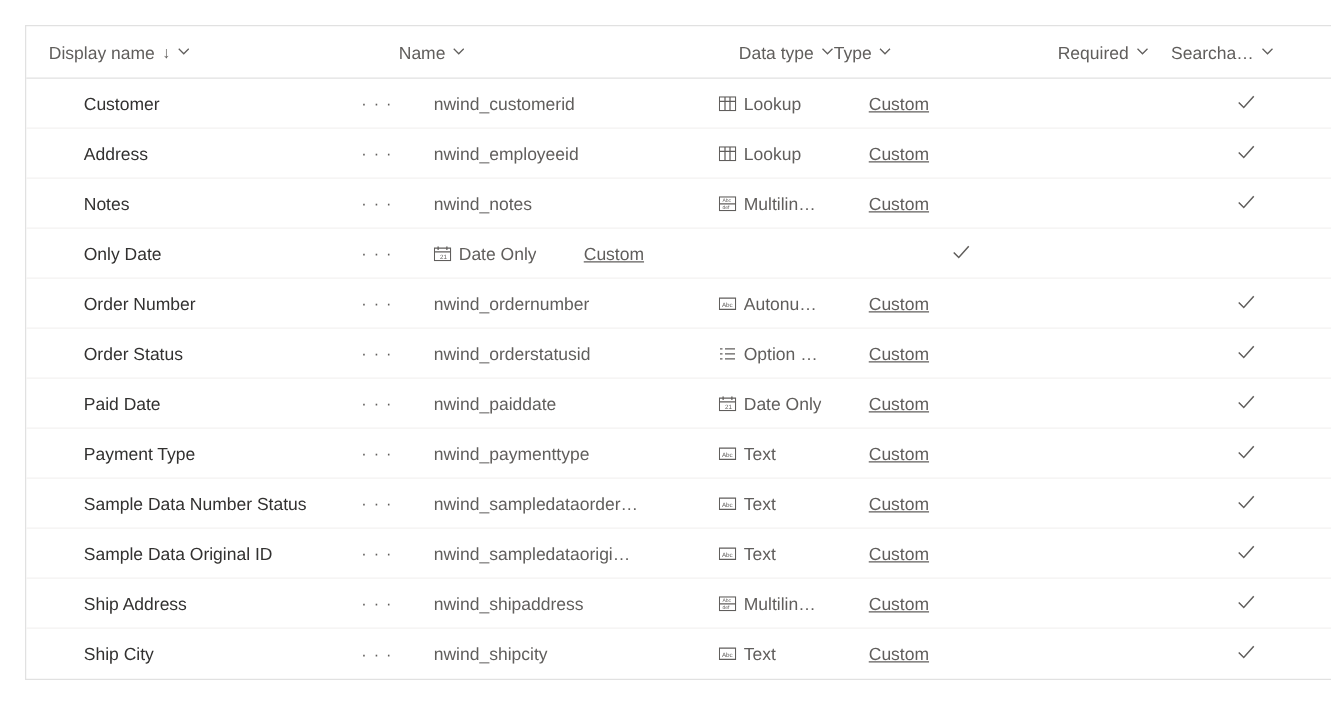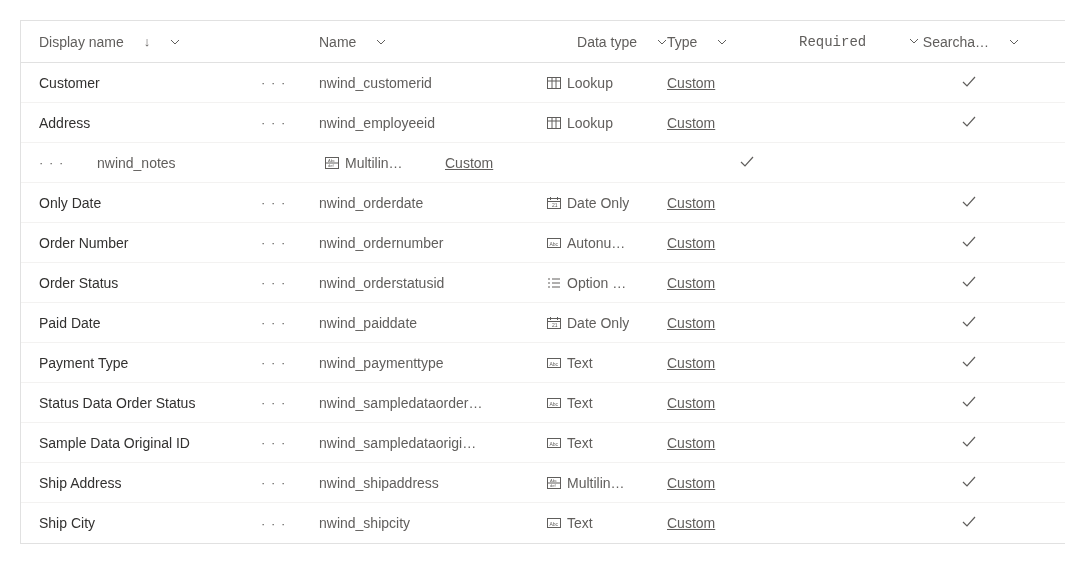--- a/index.html
+++ b/index.html
@@ -1,42 +1,42 @@
 <!DOCTYPE html>
 <html><head>
 <meta charset="utf-8">
 <style>
 * { box-sizing: border-box; margin: 0; padding: 0; }
 body { font-family: "Segoe UI", Arial, sans-serif; font-size: 14px; color: #323130; background: #fff; padding: 20px; }
 .table-container { border: 1px solid #e1e1e1; width: 1065px; }
 .header-row { display: flex; align-items: center; height: 42px; border-bottom: 1px solid #e1e1e1; padding: 0 18px; color: #605e5c; }
 .data-row { display: flex; align-items: center; height: 40px; border-bottom: 1px solid #f3f2f1; padding: 0 18px; }
 .data-row:last-child { border-bottom: none; }
-.col-display { width: 222px; display: flex; align-items: flex-start; }
+.col-display { width: 222px; display: flex; align-items: flex-start; margin-left: 28px; }
 .col-more { width: 58px; display: flex; align-items: center; justify-content: flex-start; color: #605e5c; }
 .col-name { width: 228px; color: #605e5c; white-space: nowrap; overflow: hidden; text-overflow: ellipsis; }
 .col-datatype { width: 120px; display: flex; align-items: center; gap: 6px; color: #605e5c; white-space: nowrap; overflow: hidden; }
 .col-datatype-text { white-space: nowrap; overflow: hidden; text-overflow: ellipsis; text-align: right; }
 .col-type { width: 132px; color: #605e5c; text-decoration: underline; }
 .col-required { width: 120px; color: #605e5c; }
 .col-searchable { width: 100px; display: flex; align-items: center; justify-content: center; color: #605e5c; }
-.header-cell { display: flex; align-items: center; gap: 20px; cursor: pointer; }
+.header-cell { display: flex; align-items: center; gap: 6px; cursor: pointer; }
 .header-label { white-space: nowrap; overflow: hidden; text-overflow: ellipsis; }
 .sort-arrow { font-size: 13px; }
 .chevron { font-size: 10px; color: #605e5c; }
 .more-dots { letter-spacing: 1px; cursor: pointer; font-size:13px; }
 .dt-icon { width: 14px; height: 12px; flex-shrink: 0; display: inline-flex; align-items: center; justify-content: center; }
 .dt-icon svg { display: block; }
 .check { font-size: 14px; }
 .hdr-display { width: 222px; }
 .hdr-more { width: 58px; }
 .hdr-name { width: 228px; }
 .hdr-datatype { width: 120px; justify-content: flex-end; }
 .hdr-type { width: 132px; }
-.hdr-required { width: 120px; justify-content: space-between; text-align: right; font-family: Liberation Mono, monospace; }
+.hdr-required { width: 120px; justify-content: flex-end; text-align: right; }
 .hdr-searchable { width: 100px; justify-content: flex-end; }
 </style>
 </head>
 <body>
 
 <div class="table-container">
 
   <div class="header-row">
     <div class="header-cell hdr-display">
       <span class="header-label">Display name</span>
@@ -121,20 +121,23 @@
         </div>
         <div class="col-type"><span>Custom</span></div>
         <div class="col-required"><span></span></div>
         <div class="col-searchable">
           <span class="check"><svg width="16" height="13" viewBox="0 0 16 13">
               <use href="#ico-check"></use>
             </svg></span>
         </div>
       </div>
       <div class="data-row">
+        <div class="col-display">
+          <span>Notes</span>
+        </div>
         <div class="col-more">
           <span class="more-dots">· · ·</span>
         </div>
         <div class="col-name"><span>nwind_notes</span></div>
         <div class="col-datatype">
           <span class="dt-icon">
             <svg width="14" height="12" viewBox="0 0 14 12">
               <use href="#ico-multiline"></use>
             </svg>
           </span>
@@ -148,21 +151,20 @@
             </svg></span>
         </div>
       </div>
       <div class="data-row">
         <div class="col-display">
           <span>Only Date</span>
         </div>
         <div class="col-more">
           <span class="more-dots">· · ·</span>
         </div>
-        <div class="col-name"><span>nwind_orderdate</span></div>
         <div class="col-datatype">
           <span class="dt-icon">
             <svg width="14" height="12" viewBox="0 0 14 12">
               <use href="#ico-date"></use>
             </svg>
           </span>
           <span class="col-datatype-text">Date Only</span>
         </div>
         <div class="col-type"><span>Custom</span></div>
         <div class="col-required"><span></span></div>
@@ -263,21 +265,21 @@
         <div class="col-type"><span>Custom</span></div>
         <div class="col-required"><span></span></div>
         <div class="col-searchable">
           <span class="check"><svg width="16" height="13" viewBox="0 0 16 13">
               <use href="#ico-check"></use>
             </svg></span>
         </div>
       </div>
       <div class="data-row">
         <div class="col-display">
-          <span>Status Data Order Status</span>
+          <span>Sample Data Number Status</span>
         </div>
         <div class="col-more">
           <span class="more-dots">· · ·</span>
         </div>
         <div class="col-name"><span>nwind_sampledataorder…</span></div>
         <div class="col-datatype">
           <span class="dt-icon">
             <svg width="14" height="12" viewBox="0 0 14 12">
               <use href="#ico-text"></use>
             </svg>

